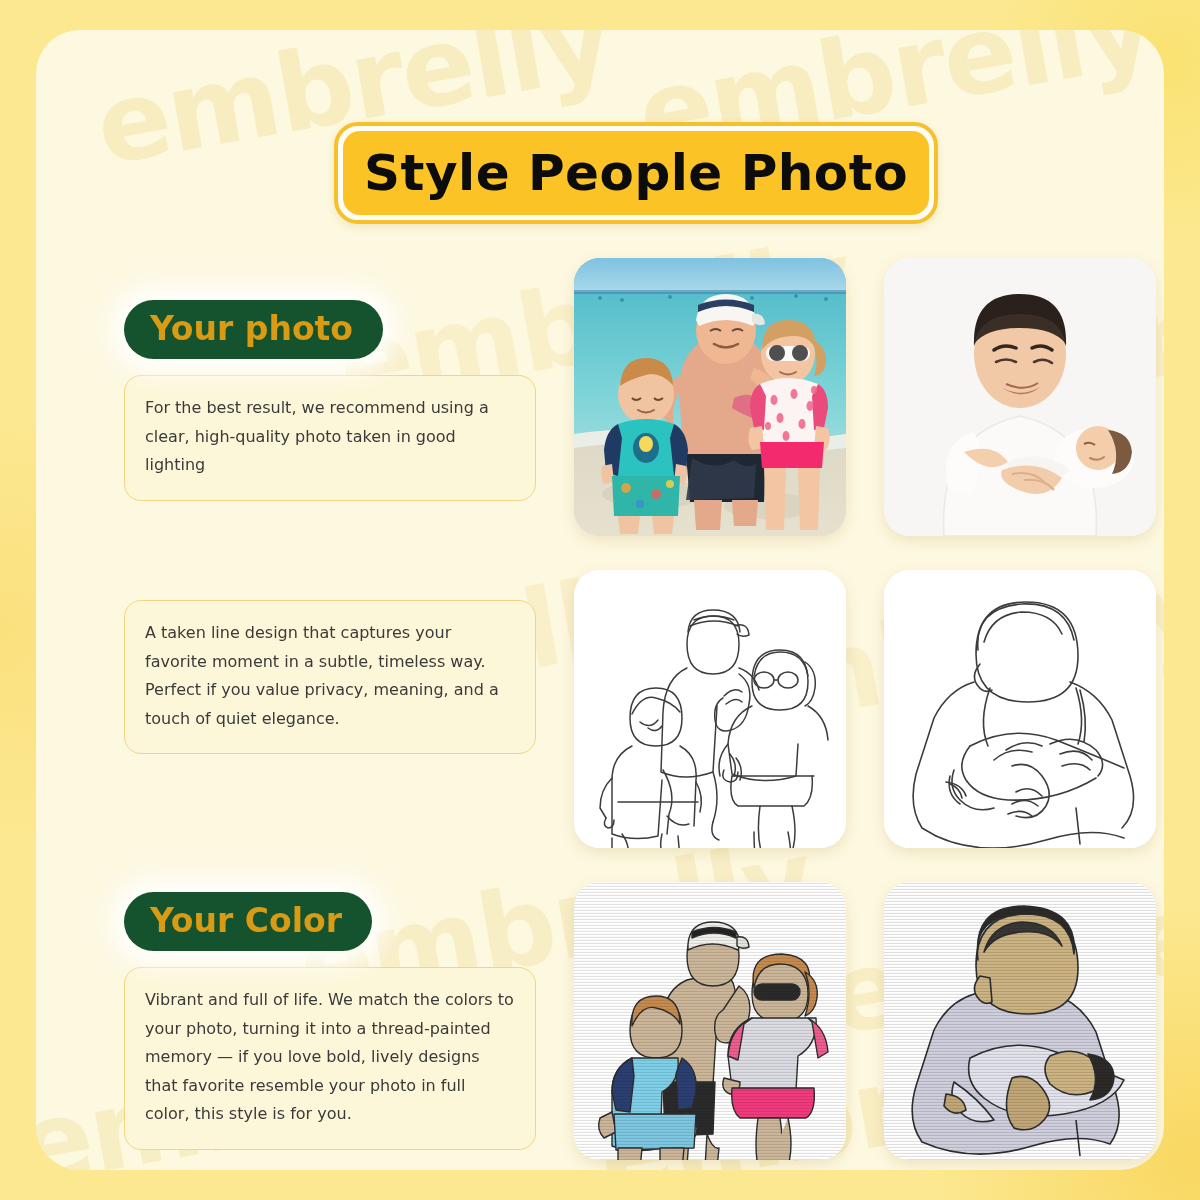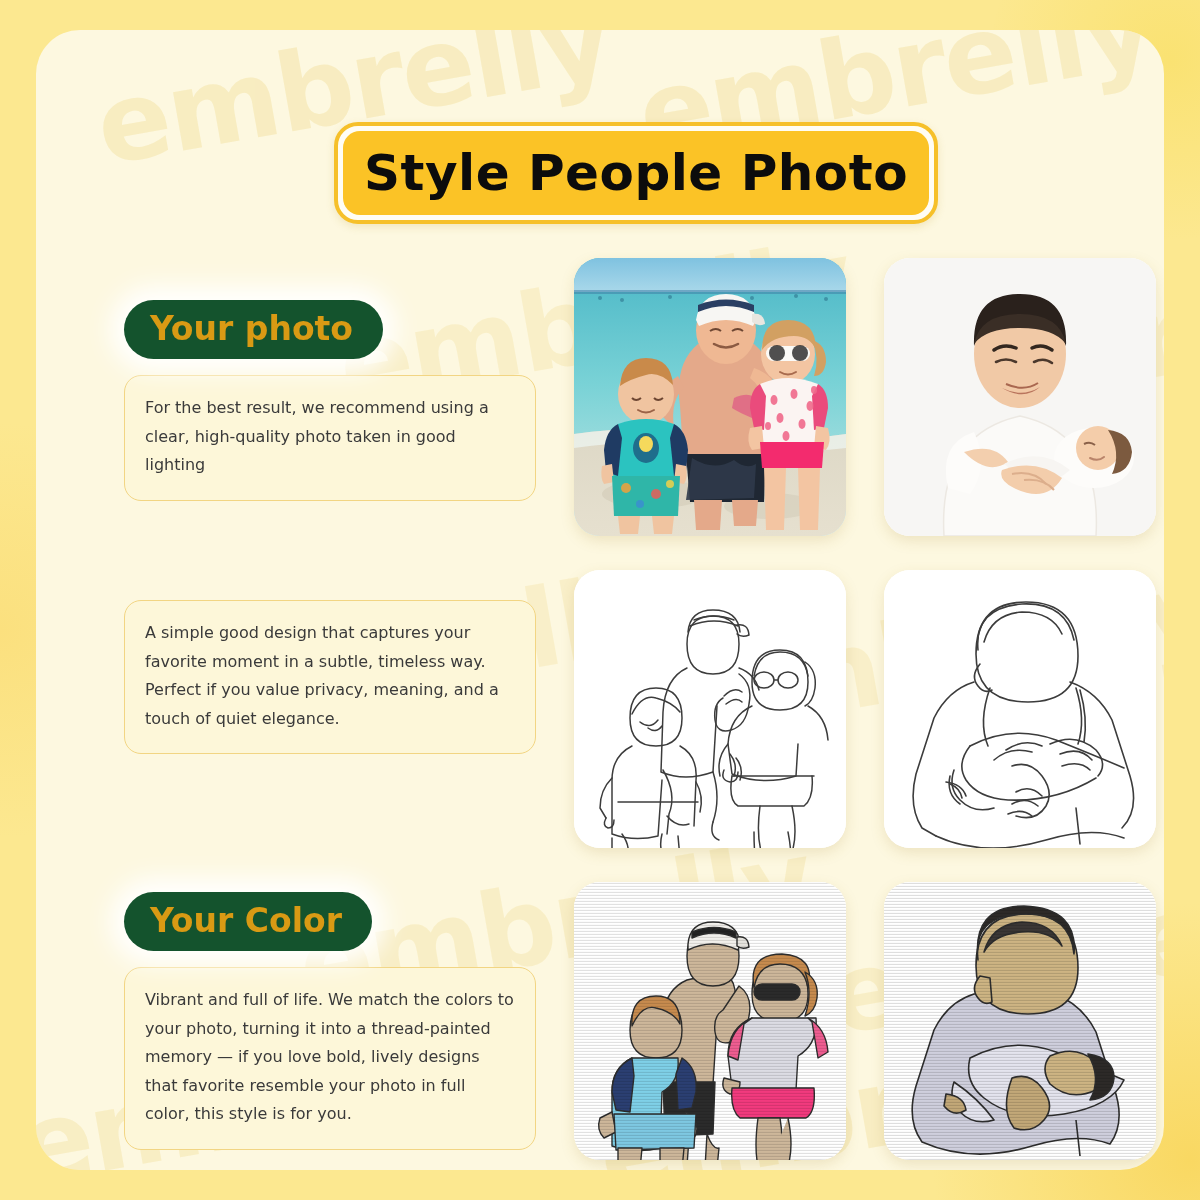--- a/index.html
+++ b/index.html
@@ -197,21 +197,21 @@
 
     <div class="section s1">
       <div class="sec-heading">Your photo</div>
       <div class="sec-card">
         <p>For the best result, we recommend using a clear, high-quality photo taken in good lighting</p>
       </div>
     </div>
 
     <div class="section s2">
       <div class="sec-card">
-        <p>A simple good design that captures your favorite moment in a subtle, timeless way. Perfect if you value privacy, meaning, and a touch of quiet elegance.</p>
+        <p>A taken line design that captures your favorite moment in a subtle, timeless way. Perfect if you value privacy, meaning, and a touch of quiet elegance.</p>
       </div>
     </div>
 
     <div class="section s3">
       <div class="sec-heading">Your Color</div>
       <div class="sec-card">
         <p>Vibrant and full of life. We match the colors to your photo, turning it into a thread-painted memory — if you love bold, lively designs that favorite resemble your photo in full color, this style is for you.</p>
       </div>
     </div>
 

